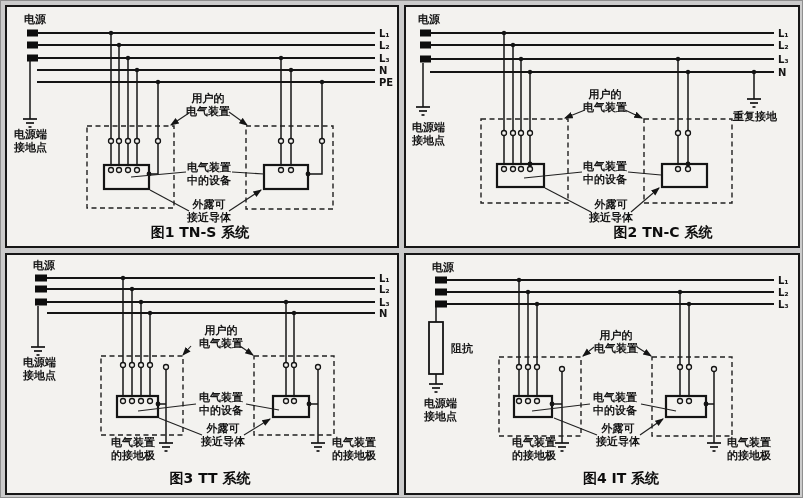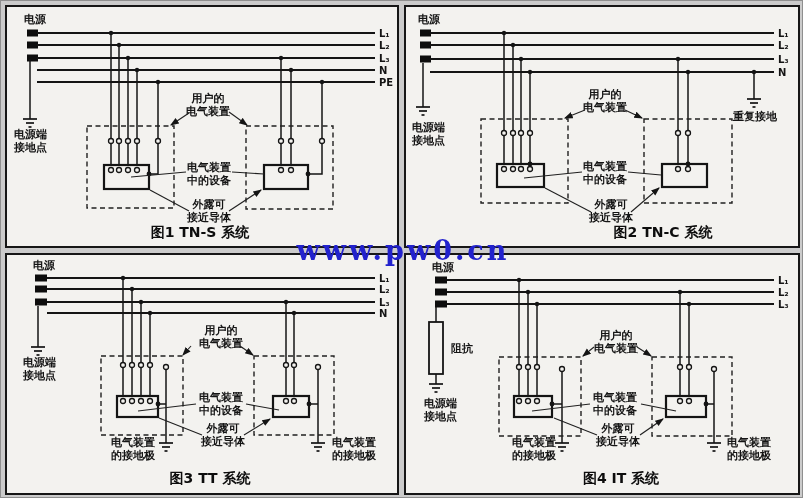--- a/index.html
+++ b/index.html
@@ -404,14 +404,13 @@
       <line class="p" x1="184" y1="149" x2="126" y2="156"></line>
       <line class="p" x1="235" y1="149" x2="270" y2="156"></line>
       <text class="t tm" x="212" y="177">外露可</text>
       <text class="t tm" x="212" y="190">接近导体</text>
       <line class="p" x1="191" y1="180" x2="148" y2="163"></line>
       <line class="p" x1="234" y1="180" x2="257" y2="164" marker-end="url(#ar4)"></line>
       <text class="cap" x="215" y="228">图4 IT 系统</text>
     </svg>
   </div>
 
-  <div class="watermark">www.pw0.cn</div>
 </div>
 
 </body></html>

